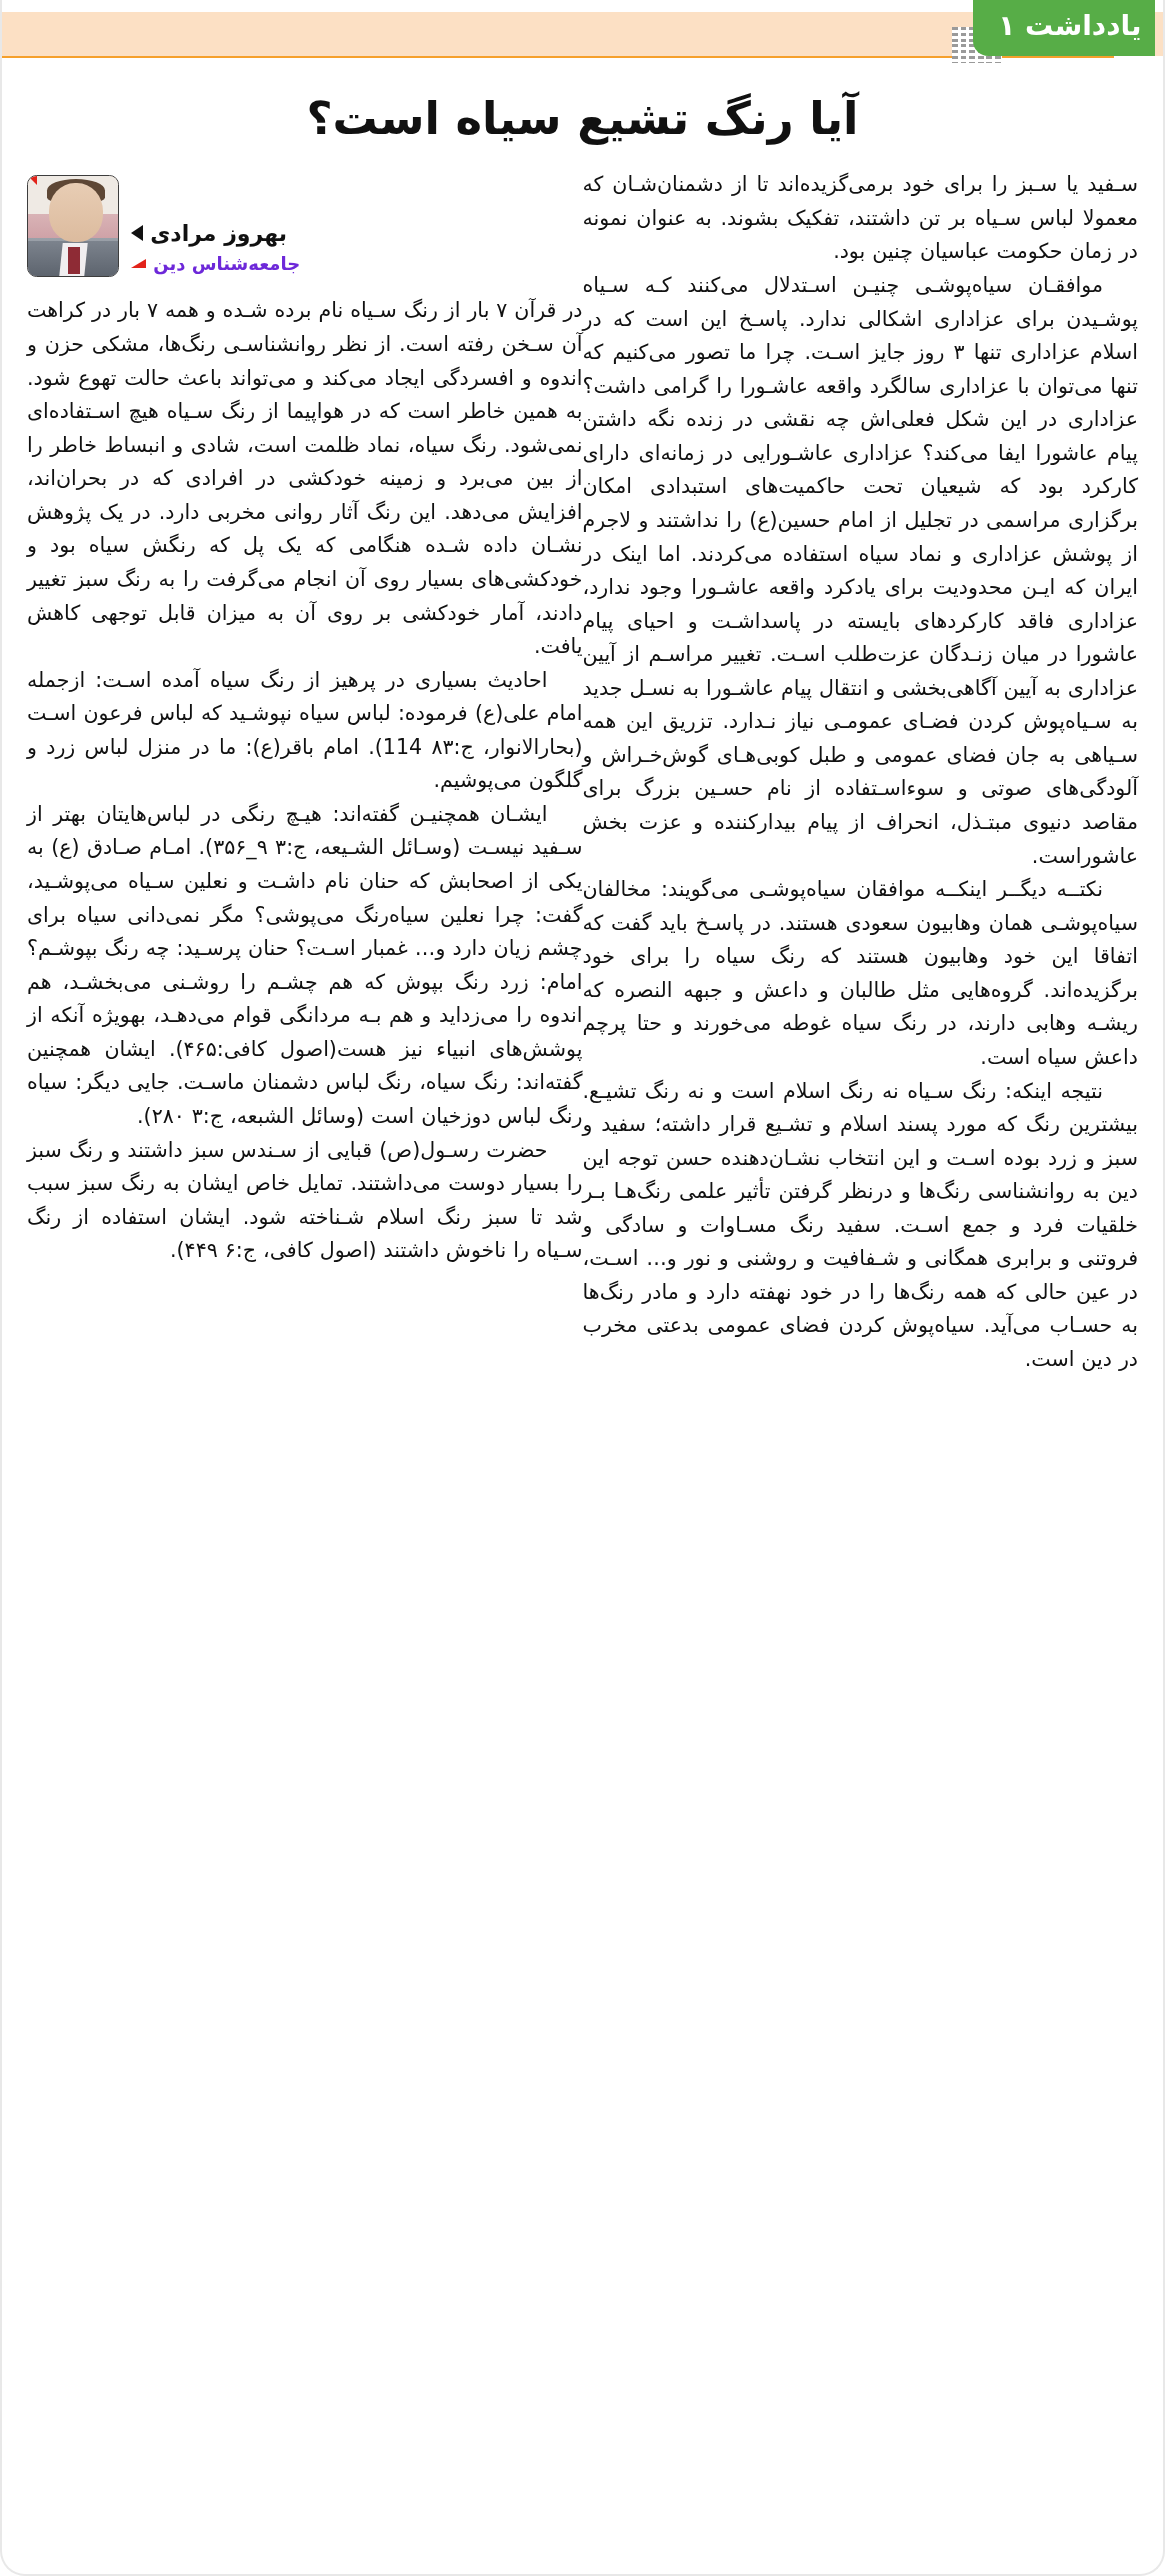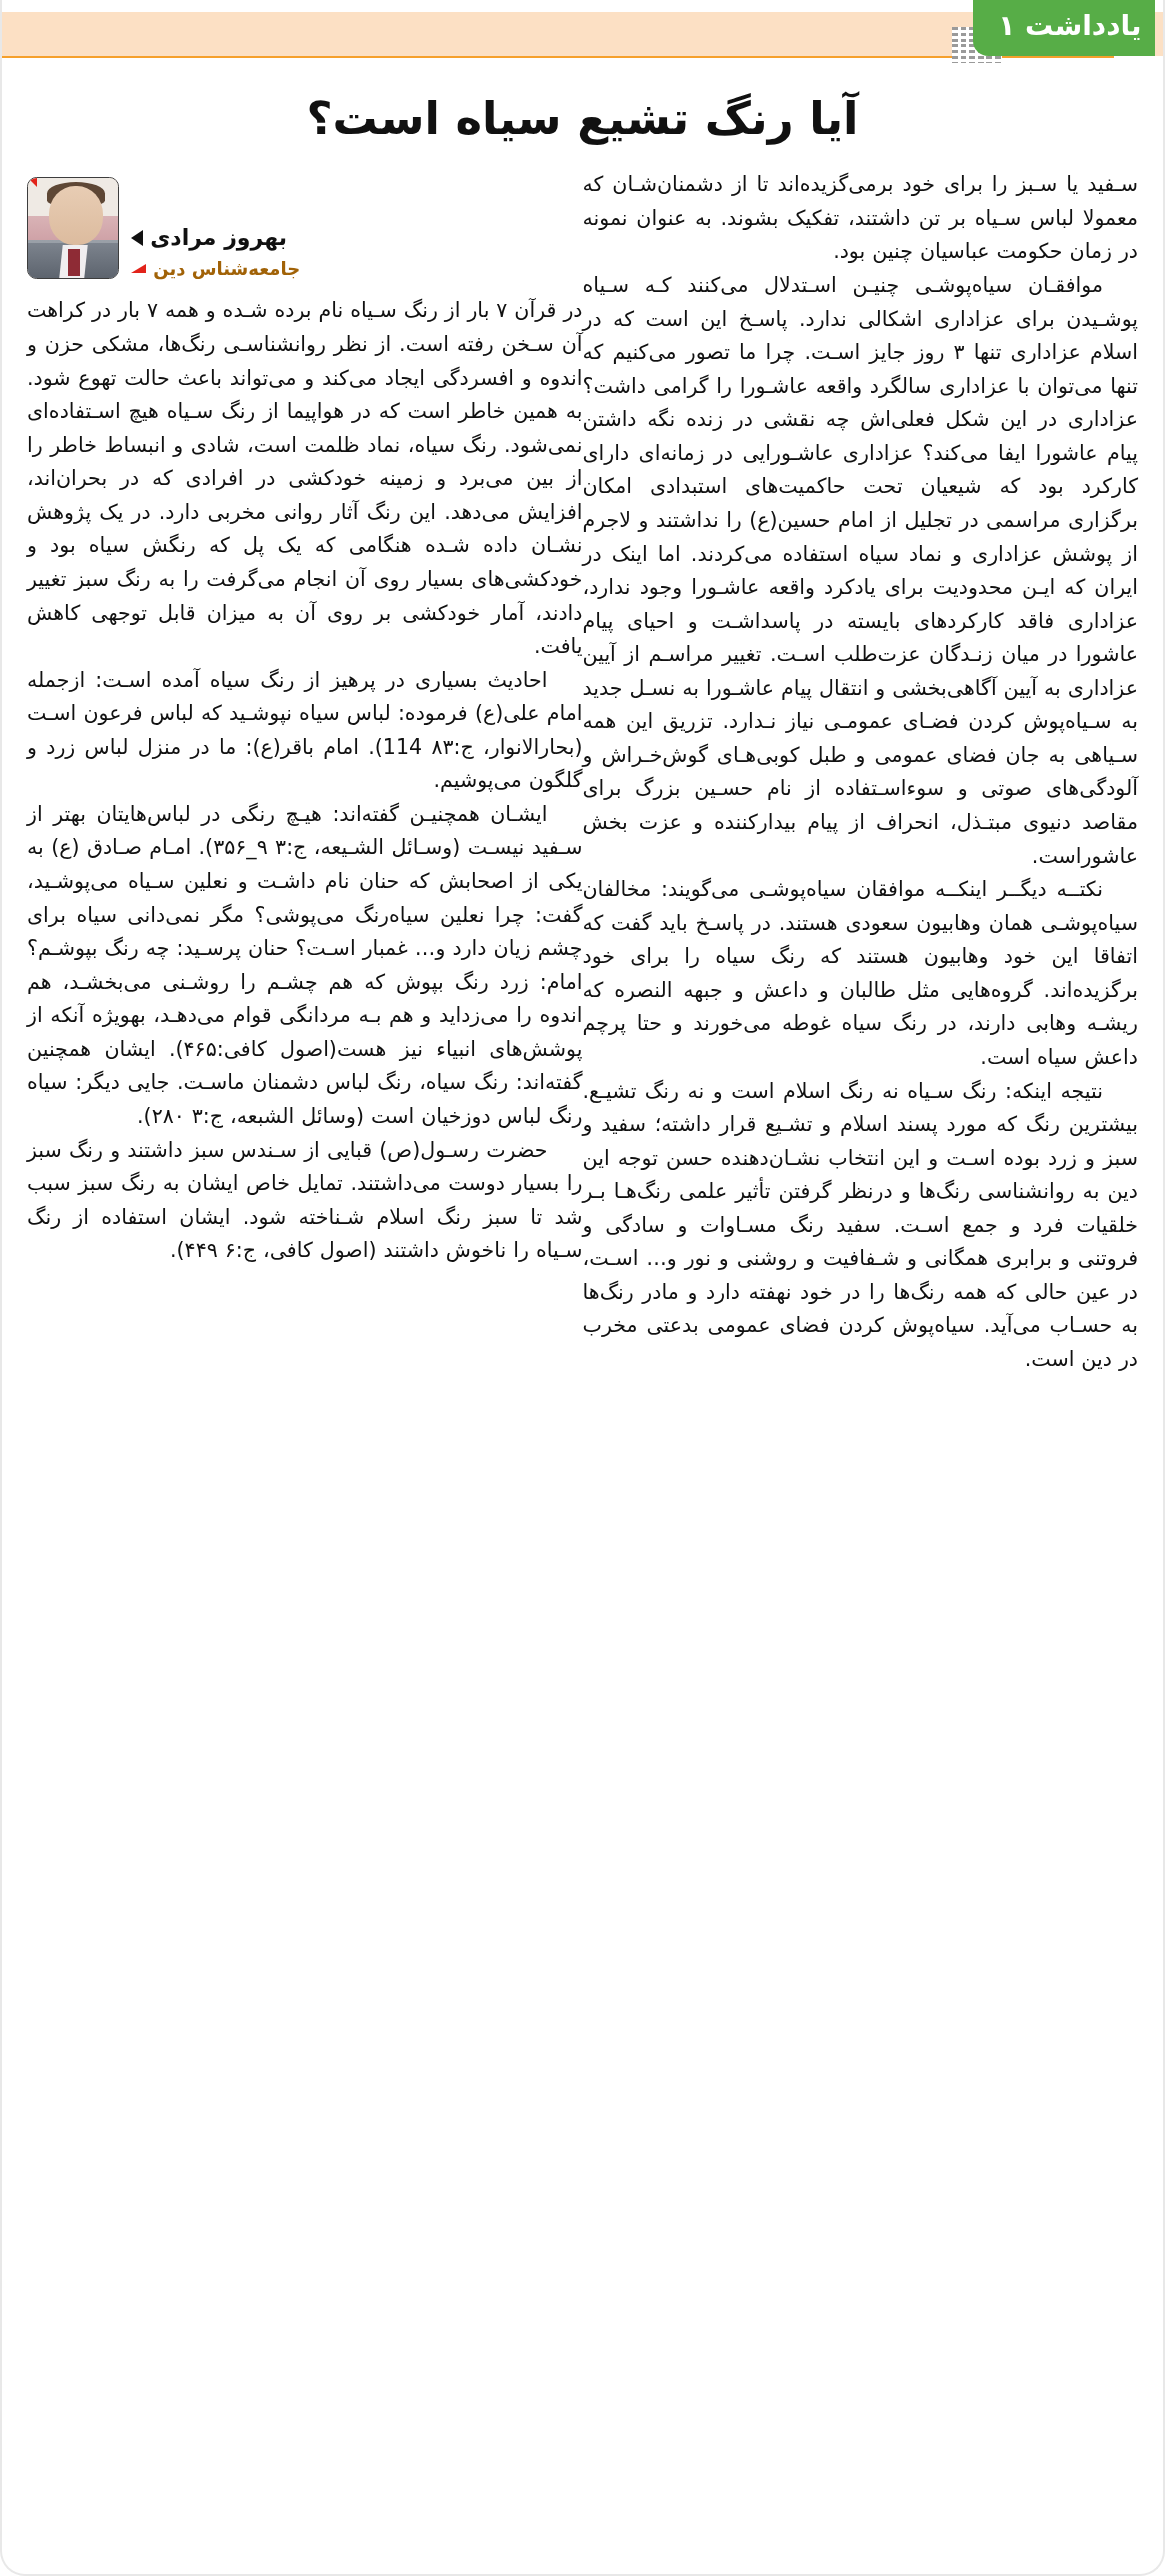--- a/index.html
+++ b/index.html
@@ -118,21 +118,21 @@
   }
   .col {
     flex:1 1 0;
     min-width:0;
   }
 
   
   .byline-block {
     display:flex;
     flex-direction:row;
-    align-items:flex-end;
+    align-items:center;
     justify-content:flex-start;
     gap:11.5px;
     margin:3.8px 0 15.3px 0;
     min-height:107px;
   }
   .author-photo {
     position:relative;
     width:92px;
     height:102px;
     flex:0 0 92px;
@@ -208,21 +208,21 @@
   }
   .author-name {
     font-size:22px;
     font-weight:bold;
     color:#111111;
     white-space:nowrap;
   }
   .author-role {
     font-size:18px;
     font-weight:bold;
-    color:#a16207;
+    color:#6d28d9;
     white-space:nowrap;
   }
   .tri-black {
     width:0; height:0;
     border-top:8.6px solid transparent;
     border-bottom:8.6px solid transparent;
     border-right:12.5px solid #111111;
     flex:0 0 auto;
   }
   .tri-red {

